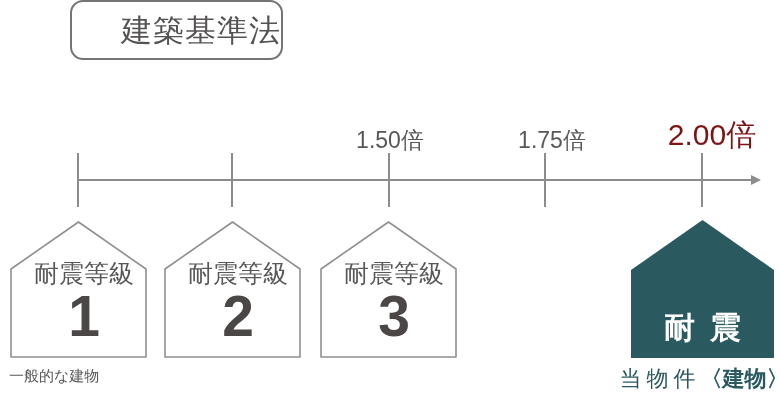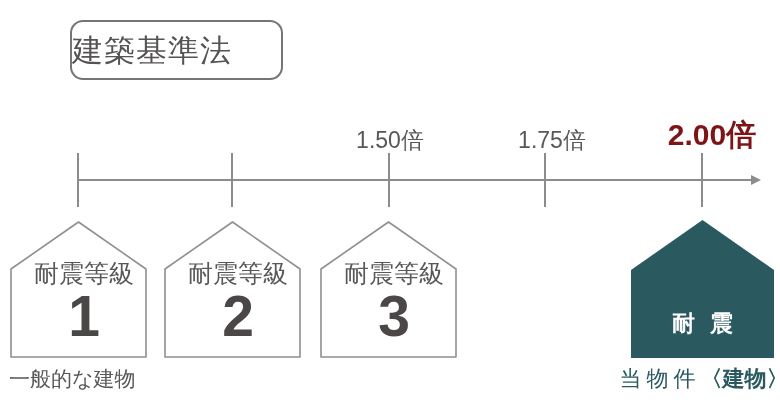--- a/index.html
+++ b/index.html
@@ -2,39 +2,39 @@
 <html><head>
 <meta charset="utf-8">
 <style>
   html,body{margin:0;padding:0;background:#ffffff;}
   .stage{
     position:relative;width:780px;height:410px;background:#ffffff;overflow:hidden;
     font-family:"Liberation Sans","DejaVu Sans",sans-serif;
   }
   
   .law-box{
-    position:absolute;left:70px;top:20px;width:213px;height:60px;
+    position:absolute;left:70px;top:0;width:213px;height:60px;
     border:2.5px solid #767474;border-radius:13px;box-sizing:border-box;
-    display:flex;align-items:center;justify-content:flex-start;
+    display:flex;align-items:center;justify-content:flex-end;
   }
   .law-box span{font-size:31px;color:#565353;letter-spacing:1px;line-height:1;}
   
   .axis-line{position:absolute;left:77px;top:179px;width:676px;height:2px;background:#8c8c8c;}
   .axis-arrow{
     position:absolute;left:751px;top:175px;width:0;height:0;
     border-left:10px solid #8c8c8c;border-top:5px solid transparent;border-bottom:5px solid transparent;
   }
   .tick{position:absolute;top:153px;width:2px;height:54px;background:#8c8c8c;}
   .t1{left:77px}.t2{left:231px}.t3{left:388px}.t4{left:544px}.t5{left:701px}
   .tick-label{
     position:absolute;top:129px;transform:translateX(-50%);
     font-size:23px;color:#595757;white-space:nowrap;line-height:1;
   }
   .lb1{left:80px}.lb2{left:233px}.lb3{left:390px}.lb4{left:552px}
-  .tick-label.highlight{left:712px;top:120px;font-size:30px;color:#7d1416;font-weight:bold;}
+  .tick-label.highlight{left:712px;top:120px;font-size:30px;color:#7d1416;}
   
   .house{position:absolute;top:221px;width:148px;height:137px;}
   .h1{left:10px}.h2{left:164px}.h3{left:320px}
   .house svg{position:absolute;left:0;top:0;}
   .house-title{
     position:absolute;top:40px;left:0;width:100%;text-align:center;
     font-size:25px;color:#595757;line-height:1;font-weight:500;white-space:nowrap;
   }
   .house-grade{
     position:absolute;top:67px;left:0;width:100%;text-align:center;
@@ -43,26 +43,26 @@
   
   .feature{position:absolute;left:631px;top:220px;width:143px;height:138px;}
   .f-line1{
     position:absolute;top:33px;left:0;width:100%;text-align:center;
     color:#ffffff;font-weight:bold;line-height:1;white-space:nowrap;
   }
   .f-big{font-size:57px;letter-spacing:0;}
   .f-suffix{font-size:37px;}
   .f-line2{
     position:absolute;top:92px;left:0;width:100%;box-sizing:border-box;
-    text-align:center;color:#ffffff;font-size:23px;font-weight:bold;line-height:1;
+    text-align:center;color:#ffffff;font-size:31px;font-weight:bold;line-height:1;
     letter-spacing:15px;padding-left:15px;white-space:nowrap;
   }
   
   .caption-left{
-    position:absolute;left:9px;top:368px;font-size:21px;color:#595757;
+    position:absolute;left:9px;top:368px;font-size:15px;color:#595757;
     line-height:1;white-space:nowrap;
   }
   .caption-right{
     position:absolute;left:704px;top:368px;transform:translateX(-50%);
     font-size:22px;color:#2a5a60;line-height:1;white-space:nowrap;
   }
   .cr-pre{letter-spacing:5px;}
   .cr-bold{font-weight:bold;letter-spacing:0;}
 </style>
 </head>

